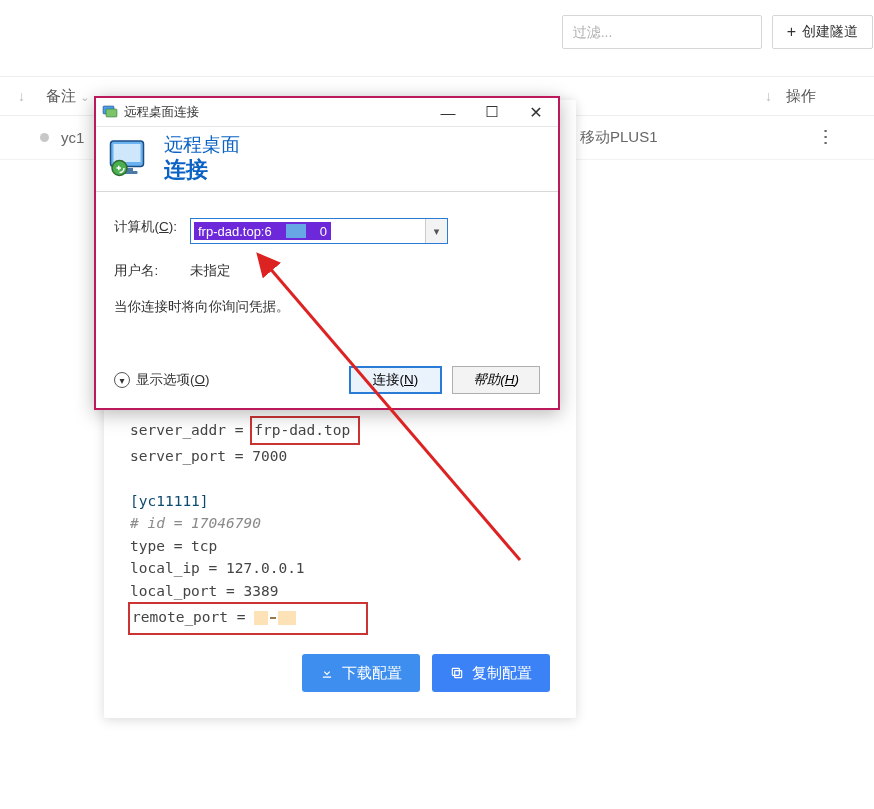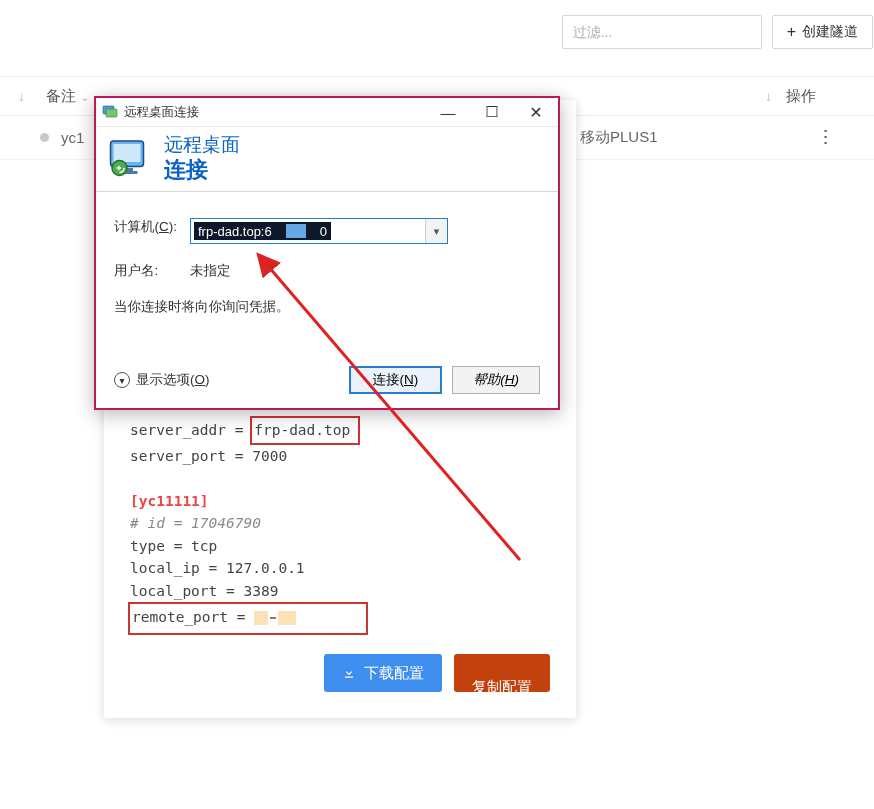--- a/index.html
+++ b/index.html
@@ -24,32 +24,32 @@
   .table-row { position:absolute; top:116px; left:0; right:0; height:44px; display:flex; align-items:center; font-size:15px; color:#666; border-bottom:1px solid #f3f3f3;}
   .status-dot { width:9px; height:9px; border-radius:50%; background:#c8c8c8; margin-left:40px; margin-right:12px;}
   .row-name { flex:0 0 80px; }
   .row-node { flex:0 0 120px; position:absolute; left:580px;}
   .row-menu { position:absolute; right:38px; color:#666; font-size:18px; letter-spacing:2px; cursor:pointer; transform:rotate(90deg);}
 
   
   .card { position:absolute; top:100px; left:104px; width:472px; height:618px; background:#fff; box-shadow:0 2px 12px rgba(0,0,0,0.15); border-radius:2px; }
   .card-code-area { position:absolute; top:316px; left:26px; right:26px; font-family: Menlo, Consolas, monospace; font-size:14.5px; line-height:22.5px; color:#444; }
   .code-line { white-space:pre; }
-  .section-header { color:#ef4444;font-weight:bold; }
+  .section-header { color:#0c4a6e; }
   .comment { color:#8a8a8a; font-style:italic;}
   .server-addr-box, .remote-port-box { display:inline-block; border:2.5px solid #c33; padding:1px 8px 1px 2px; margin-left:-2px;}
   .remote-port-box { padding:2px 70px 4px 2px; }
   .censor1 { display:inline-block; width:14px; height:14px; background:#fde1b7; vertical-align:middle;}
   .censor2 { display:inline-block; width:18px; height:14px; background:#fde1b7; vertical-align:middle;}
   .censor-sep { display:inline-block; width:6px; height:2px; background:#9b7646; vertical-align:middle; margin:0 2px;}
 
   .card-buttons { position:absolute; bottom:26px; right:26px; display:flex; gap:12px;}
   .btn { height:38px; padding:16px 18px; border:none; border-radius:3px; font-size:15px; color:#fff; display:flex; align-items:center; gap:8px; cursor:pointer;}
   .btn-download { background:#3e8ef0; }
-  .btn-copy { background:#c2410c;flex-direction:column; }
+  .btn-copy { background:#3b82f6; }
   .icon-download { width:14px; height:14px; }
   .icon-copy { width:14px; height:14px; }
 
   
   .rdc { position:absolute; top:96px; left:94px; width:466px; height:314px; background:#fff; border:2px solid #be185d; box-shadow:0 4px 18px rgba(0,0,0,0.28);}
   .rdc-titlebar { height:28px; display:flex; align-items:center; padding-left:6px; font-size:12.5px; color:#333; background:#fff;}
   .rdc-title-icon { width:16px; height:16px; margin-right:6px; display:flex; align-items:center; justify-content:center;}
   .rdc-title-icon svg { width:16px; height:16px;}
   .rdc-title-text { flex:1;}
   .rdc-win-btn { width:44px; height:28px; display:flex; align-items:center; justify-content:center; cursor:pointer; font-family:Arial; font-size:15px; color:#333;}
@@ -57,21 +57,21 @@
   .rdc-header { height:66px; background:linear-gradient(#fff,#fff); border-top:1px solid #e8e8e8; border-bottom:1px solid #d8d8d8; display:flex; align-items:center; padding-left:10px; gap:10px;}
   .rdc-big-icon { width:48px; height:48px;}
   .rdc-header-text .t1 { font-size:19px; color:#0a62c4; margin:0; line-height:1.2;}
   .rdc-header-text .t2 { font-size:22px; color:#0a62c4; font-weight:bold; margin:0; line-height:1.2;}
 
   .rdc-body { padding:26px 18px 0 18px; font-size:13.5px; color:#333;}
   .form-row { display:flex; align-items:flex-start; margin-bottom:18px;}
   .form-label { width:76px; }
   .combo { flex:0 0 258px; height:26px; border:1px solid #2a7bd6; display:flex; align-items:center; background:#fff; position:relative;}
   .combo-input { flex:1; height:100%; border:none; outline:none; padding-left:4px; font-size:13px; color:#fff; }
-  .combo-sel { position:absolute; left:3px; top:3px; height:18px; padding:0 4px; background:#0f172a; color:#fff; font-size:13px; display:flex; align-items:center;gap:12px;}
+  .combo-sel { position:absolute; left:3px; top:3px; height:18px; padding:0 4px; background:#6d28d9; color:#fff; font-size:13px; display:flex; align-items:center;gap:12px;}
   .combo-sel .censor-combo { display:inline-block; width:20px; height:14px; background:#67a7e6; margin:0 2px;}
   .combo-arrow { width:22px; height:100%; display:flex; align-items:center; justify-content:center; color:#555; font-size:11px; background:#f3f3f3; border-left:1px solid #ccc;}
   .user-val { color:#333;}
   .hint-text { margin-top:0; margin-bottom:14px; font-size:13.5px;}
 
   .rdc-footer { position:absolute; bottom:14px; left:18px; right:18px; display:flex; align-items:center;}
   .show-options { display:flex; align-items:center; gap:6px; font-size:13.5px; color:#333; cursor:pointer;}
   .chev-circle { width:16px; height:16px; border:1px solid #555; border-radius:50%; display:flex; align-items:center; justify-content:center; font-size:10px; color:#333;}
   .footer-spacer { flex:1;}
   .win-btn { height:28px; padding:0 20px; font-size:13.5px; border:1px solid #aeaeae; background:#f3f3f3; cursor:pointer;}

